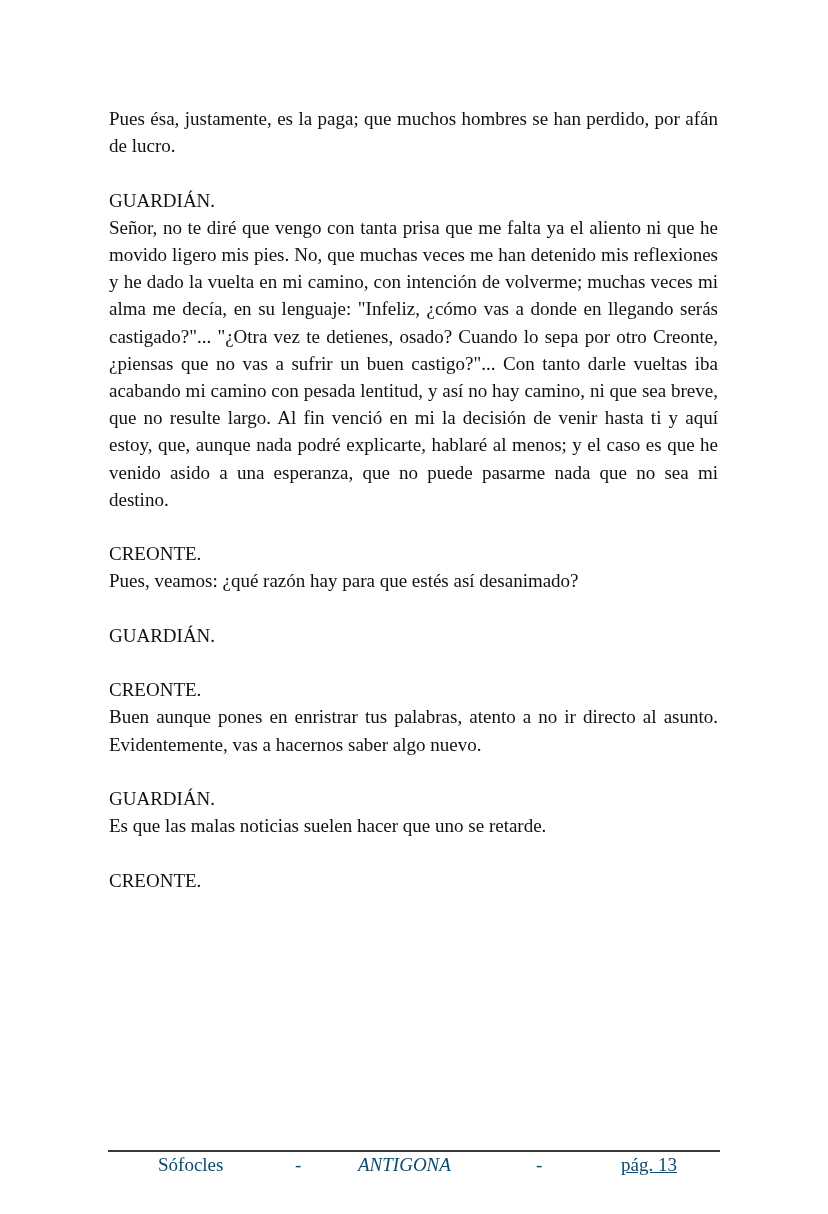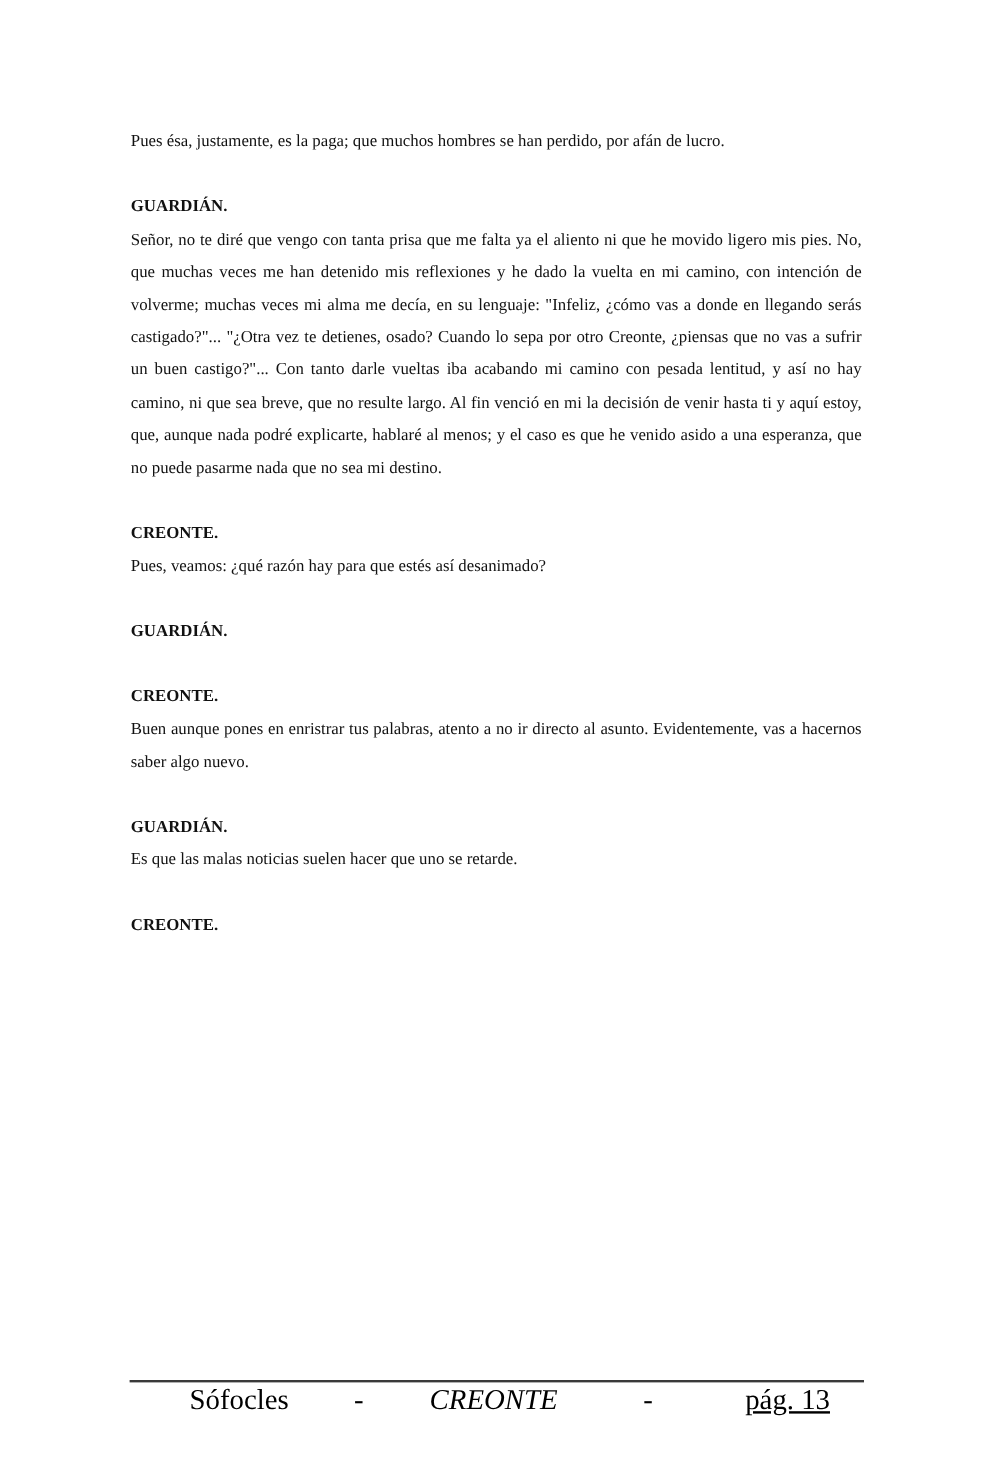--- a/index.html
+++ b/index.html
@@ -15,53 +15,52 @@
       font-family: "Liberation Serif", "DejaVu Serif", serif;
       color: #111111;
     }
     .page {
       position: absolute;
       left: 109px;
       top: 105px;
       width: 609px;
     }
     .para {
-      font-size: 14px;
+      font-size: 19px;
       line-height: 27.2px;
       margin: 0 0 27.2px 0;
       text-align: justify;
       hyphens: manual;
     }
     .para.last-line-left { text-align-last: left; }
     .stage {
       font-style: italic;
     }
     .speaker {
       display: block;
-      font-weight: bold;
     }
     .speech {
       display: block;
     }
     .footer-rule {
       position: absolute;
       left: 108px;
       top: 1150px;
       width: 612px;
       height: 0;
       border-top: 2px solid #3a3a3a;
     }
     .footer {
       position: absolute;
       top: 1154px;
       left: 108px;
       width: 612px;
       height: 24px;
-      font-size: 24px;
-      color: #000000;
+      font-size: 19px;
+      color: #0c4a6e;
       text-align: right;
     }
     .footer span {
       position: absolute;
       top: 0;
       white-space: nowrap;
     }
     .f-author { left: 50px; }
     .f-sep1 { left: 187px; }
     .f-title { left: 250px; font-style: italic; }
@@ -103,16 +102,16 @@
   <p class="para last-line-left">
     <span class="speaker">CREONTE.</span>
   </p>
 
 </div>
 
 <div class="footer-rule"></div>
 <div class="footer">
   <span class="f-author">Sófocles</span>
   <span class="f-sep1">-</span>
-  <span class="f-title">CREONTE</span>
+  <span class="f-title">ANTIGONA</span>
   <span class="f-sep2">-</span>
   <span class="f-page">pág. 13</span>
 </div>
 
 </body></html>

